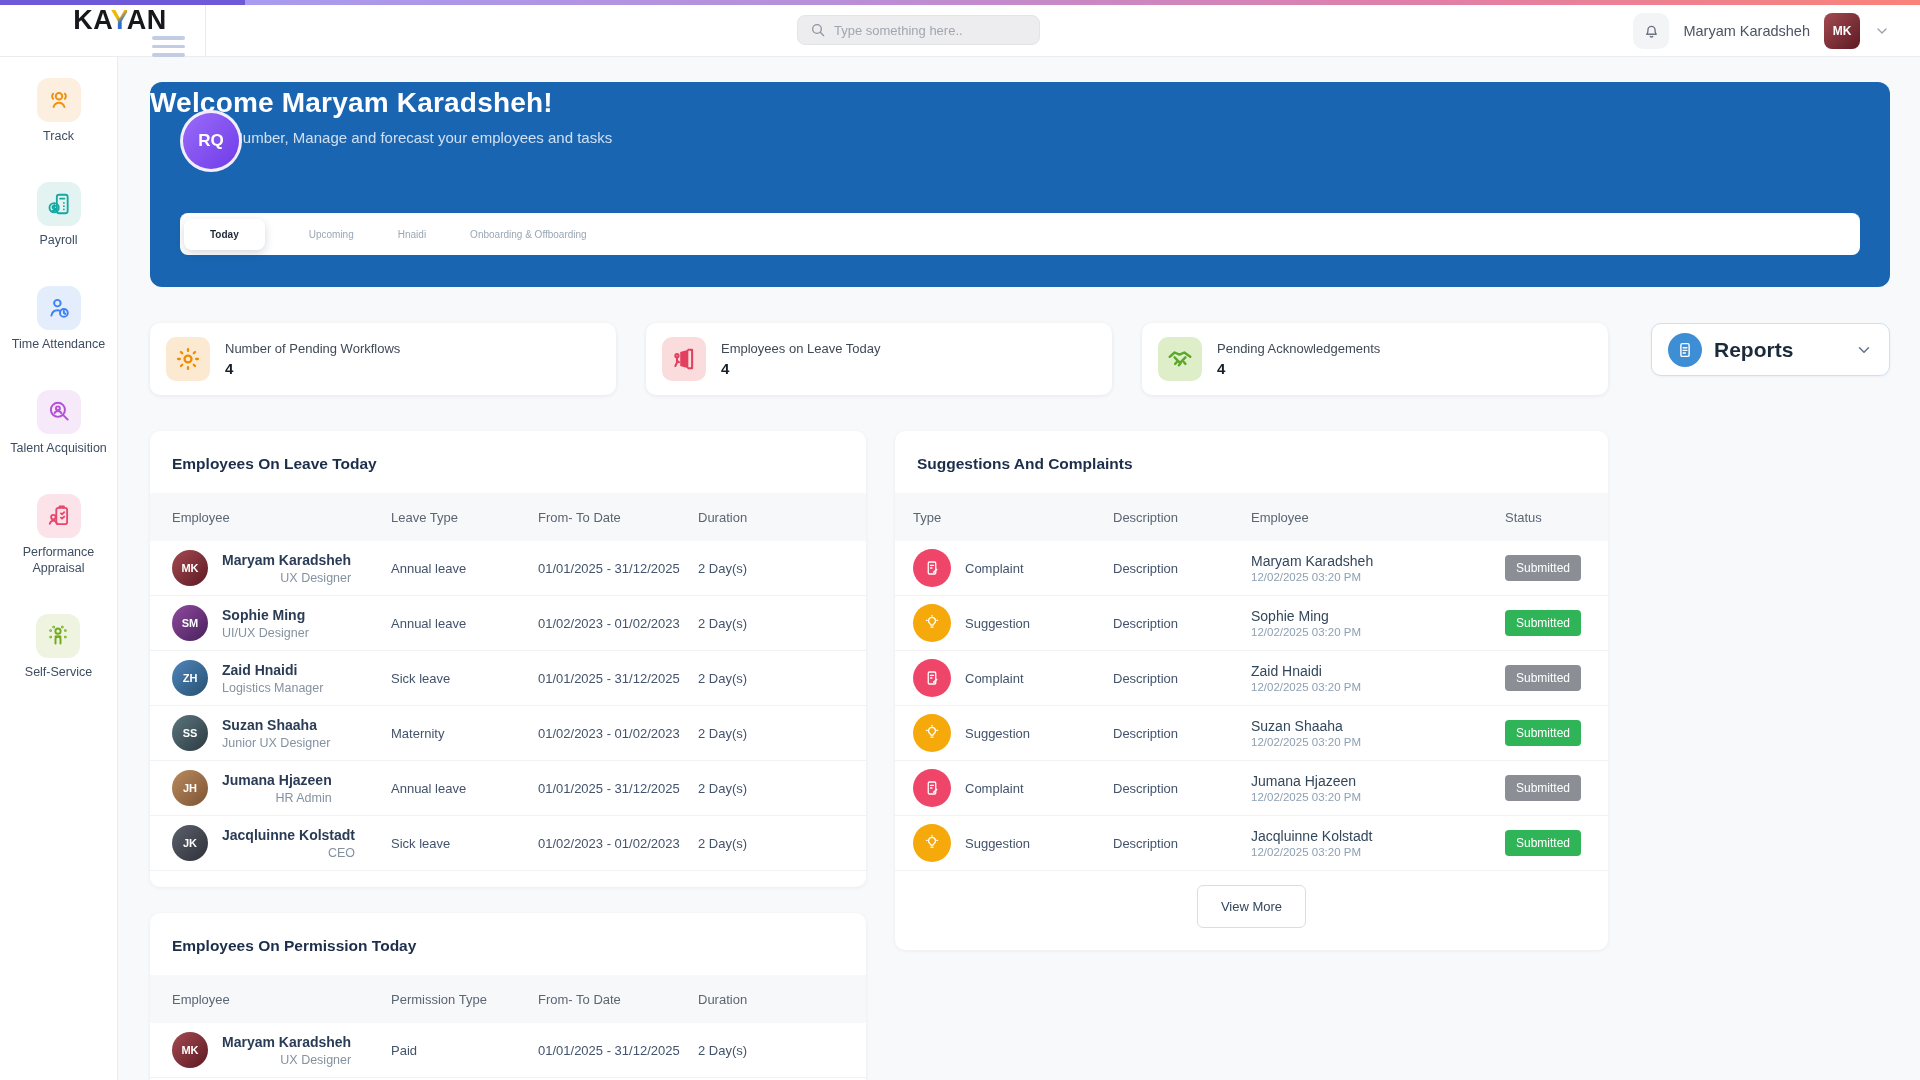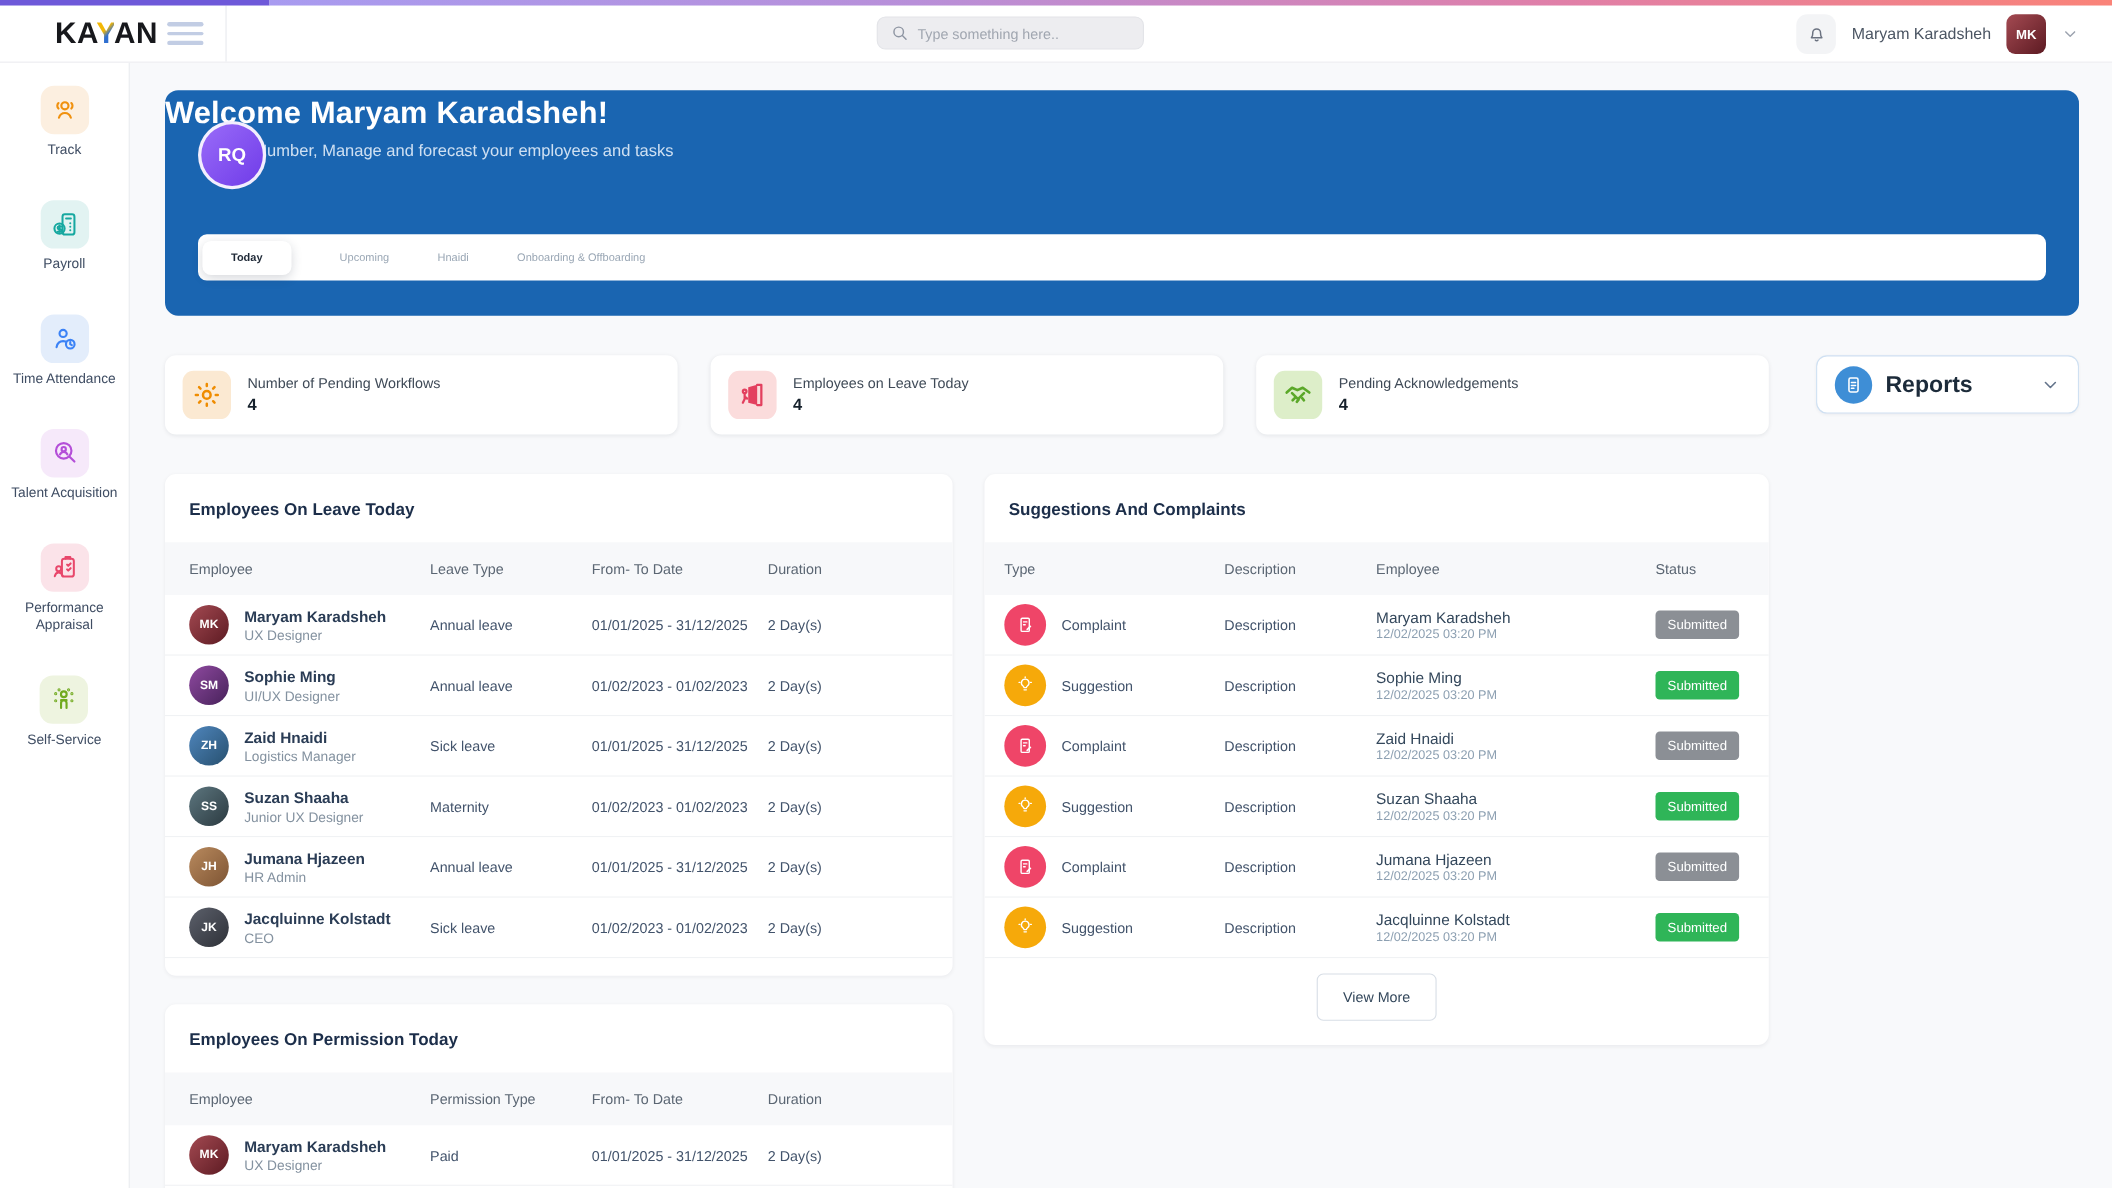--- a/index.html
+++ b/index.html
@@ -6,21 +6,21 @@
   html, body { width: 1920px; height: 1080px; overflow: hidden; }
   body { font-family: "Liberation Sans", sans-serif; background: #f8f9fb; position: relative; }
 
   
   .strip { position: absolute; top: 0; left: 0; right: 0; height: 5px; display: flex; z-index: 30; }
   .strip-left { width: 245px; background: #6e59d9; }
   .strip-right { flex: 1; background: linear-gradient(90deg, #a89bf0 0%, #b88fd9 35%, #e07fa8 70%, #fa8378 100%); }
 
   
   .topbar { position: absolute; top: 5px; left: 0; right: 0; height: 52px; background: #fff; border-bottom: 1px solid #ececf0; display: flex; z-index: 20; }
-  .logo-zone { width: 206px; display: flex; align-items: center; padding-left: 50px; border-right: 1px solid #e8eaee; }
+  .logo-zone { width: 206px; display: flex; align-items: center; padding-left: 35px; border-right: 1px solid #e8eaee; flex-direction: column; }
   .logo { font-size: 27px; font-weight: 800; letter-spacing: 0.5px; color: #17181c; }
   .logo-y { background: linear-gradient(135deg, #f2b705 0%, #f2b705 42%, #2f6fd0 58%, #2f6fd0 100%); -webkit-background-clip: text; background-clip: text; color: transparent; }
   .hamburger { margin-left: auto; margin-right: 20px; display: flex; flex-direction: column; gap: 5px; cursor: pointer; }
   .hamburger span { display: block; width: 33px; height: 3.5px; border-radius: 2px; background: #c2cde4; }
   .topbar-main { flex: 1; position: relative; }
   .search { position: absolute; left: 591px; top: 10px; width: 243px; height: 30px; background: #ededf0; border: 1px solid #e3e4e8; border-radius: 8px; display: flex; align-items: center; padding: 0 12px; gap: 8px; }
   .search svg { flex: 0 0 auto; }
   .search input { border: none; outline: none; background: transparent; flex: 1; font-size: 13px; color: #5a6270; font-family: "Liberation Sans", sans-serif; }
   .search input::placeholder { color: #a0a6b0; }
   .tb-right { position: absolute; right: 30px; top: 0; height: 52px; display: flex; align-items: center; gap: 14px; }
@@ -83,21 +83,21 @@
   .trow { height: 55px; display: grid; align-items: center; border-bottom: 1px solid #f0f2f4; font-size: 13px; color: #42536b; }
   .emp { display: flex; align-items: center; gap: 14px; }
   .avatar { width: 36px; height: 36px; border-radius: 50%; color: #fff; display: flex; align-items: center; justify-content: center; font-size: 11px; font-weight: 700; flex: 0 0 auto; }
   .av-maryam { background: linear-gradient(135deg, #a44a52, #5c1a22); }
   .av-sophie { background: linear-gradient(135deg, #8f4aa0, #47215a); }
   .av-zaid   { background: linear-gradient(135deg, #4f86bd, #27506f); align-items: center; }
   .av-suzan  { background: linear-gradient(135deg, #5d767f, #2b3a40); }
   .av-jumana { background: linear-gradient(135deg, #b98a5e, #7d5433; ); background: linear-gradient(135deg, #b98a5e, #7d5433); }
   .av-jacq   { background: linear-gradient(135deg, #5c606b, #2e3138); }
   .emp-name { font-size: 14px; font-weight: 700; color: #2a3c55; }
-  .emp-role { font-size: 12.5px; color: #8492a0; margin-top: 3px; }
+  .emp-role { font-size: 12.5px; color: #8492a0; margin-top: 3px; text-align: right; }
 
   .type-cell { display: flex; align-items: center; gap: 14px; }
   .type-icon { width: 38px; height: 38px; border-radius: 50%; display: flex; align-items: center; justify-content: center; flex: 0 0 auto; }
   .ti-complaint { background: #ef4568; }
   .ti-suggestion { background: #f6a90a; }
   .sug-emp-name { font-size: 14px; color: #33475b; font-weight: 500; }
   .sug-emp-time { font-size: 11.5px; color: #8da0b2; margin-top: 2px; }
   .badge { display: inline-block; padding: 6px 11px; border-radius: 4px; color: #fff; font-size: 12px; }
 
   .viewmore-wrap { display: flex; justify-content: center; padding-top: 14px; }

